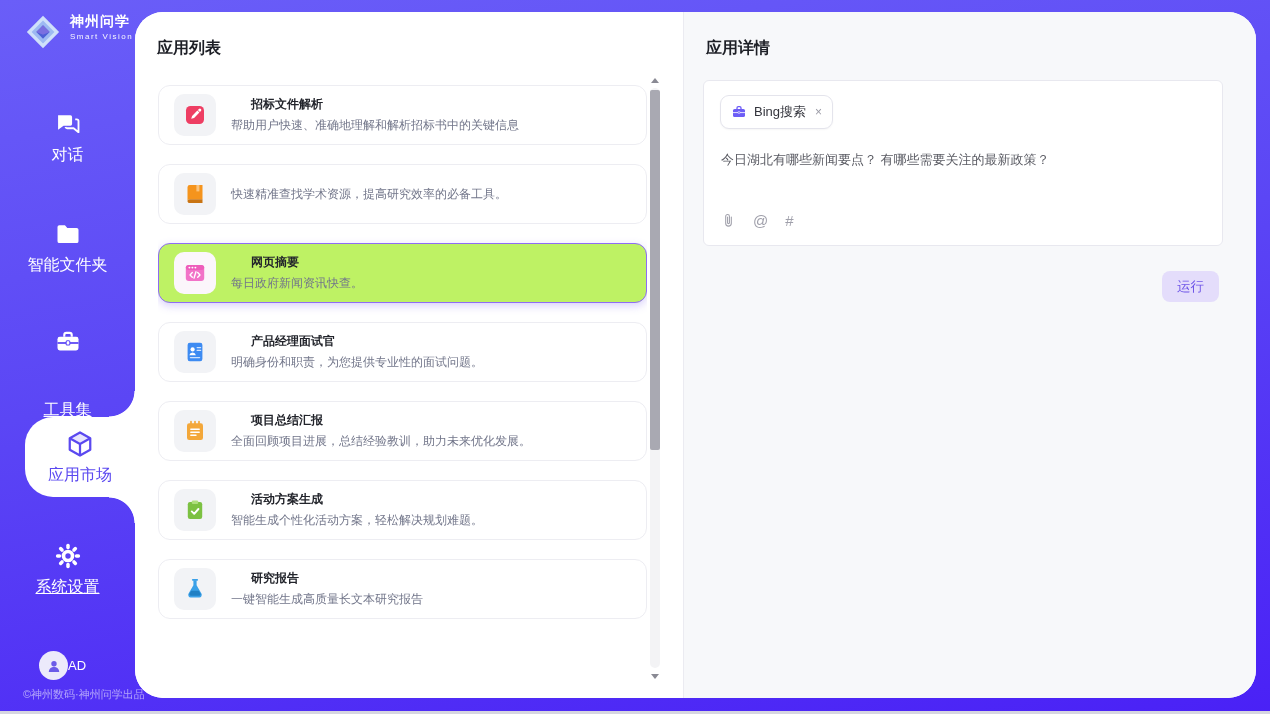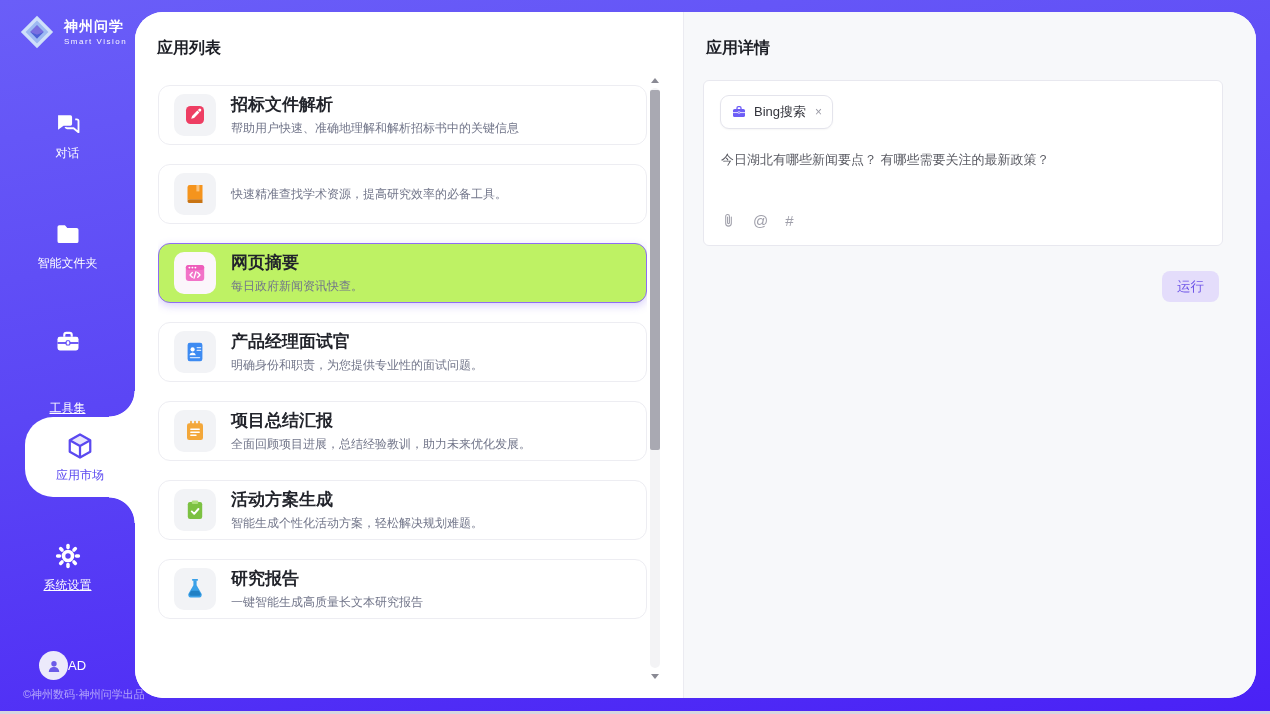--- a/index.html
+++ b/index.html
@@ -5,28 +5,28 @@
   html,body{margin:0;padding:0;}
   body{
     width:1270px;height:714px;position:relative;overflow:hidden;
     font-family:"Liberation Sans","DejaVu Sans",sans-serif;
     background:linear-gradient(170deg,#6a5ef8 0%,#5b46f5 45%,#4a21f6 100%);
   }
   .bottom-strip{position:absolute;left:0;bottom:0;width:100%;height:3px;background:#d6d6e0;}
 
   
   .sidebar{position:absolute;left:0;top:0;width:135px;height:714px;}
-  .logo{position:absolute;left:18px;top:13px;display:flex;align-items:center;gap:8px;}
+  .logo{position:absolute;left:24px;top:13px;display:flex;gap:8px;}
   .logo .brand{display:flex;flex-direction:column;color:#fff;}
   .logo .brand-name{font-size:14px;font-weight:bold;letter-spacing:1px;}
   .logo .brand-sub{font-size:8px;letter-spacing:1.5px;margin-top:1px;opacity:.95;}
 
   .nav{position:absolute;inset:0;}
   .nav-item{position:absolute;left:0;width:135px;display:flex;flex-direction:column;align-items:center;gap:7px;cursor:pointer;}
-  .nav-item .nav-label{font-size:12px;color:#fff;}
+  .nav-item .nav-label{font-size:16px;color:#fff;}
   .nav-item.underlined .nav-label{text-decoration:underline;}
   .nav-item:nth-child(1){top:110px;}
   .nav-item:nth-child(2){top:220px;}
   .nav-item:nth-child(3){top:328px;gap:44px;}
   .nav-item:nth-child(4){top:417px;height:80px;left:25px;width:110px;justify-content:center;gap:6px;
     background:#fff;border-radius:28px 0 0 28px;}
   .nav-item:nth-child(4)::before{content:"";position:absolute;right:0;top:-26px;width:26px;height:26px;
     background:radial-gradient(circle 26px at 0 0,transparent 25px,#fff 25.8px);}
   .nav-item:nth-child(4)::after{content:"";position:absolute;right:0;bottom:-26px;width:26px;height:26px;
     background:radial-gradient(circle 26px at 0 100%,transparent 25px,#fff 25.8px);}
@@ -45,21 +45,21 @@
   .panel-title{position:absolute;left:22px;top:26px;margin:0;font-size:16px;font-weight:bold;color:#1d1f26;}
 
   
   .cards{position:absolute;left:23px;top:73px;width:489px;bottom:0;overflow:hidden;}
   .card{box-sizing:border-box;height:60px;margin-bottom:19px;border:1px solid #ededf2;border-radius:12px;
     background:#fff;display:flex;align-items:center;gap:15px;padding-left:15px;cursor:pointer;}
   .card.selected{background:#bef264;border:1px solid #8f6cf5;box-shadow:0 3px 8px rgba(120,90,240,.28);}
   .tile{width:42px;height:42px;border-radius:10px;background:#f2f3f6;display:flex;align-items:center;justify-content:center;flex:none;}
   .card.selected .tile{background:#fbf6fb;}
   .card-text{display:flex;flex-direction:column;gap:4px;min-width:0;}
-  .card-title{font-size:17px;font-weight:bold;color:#22242b;}
+  .card-title{font-size:12px;font-weight:bold;color:#22242b;margin-left:20px;}
   .card-desc{font-size:12px;color:#72768a;white-space:nowrap;}
 
   
   .scrollbar{position:absolute;right:22px;top:62px;bottom:16px;width:12px;}
   .scroll-track{position:absolute;left:1px;top:14px;bottom:14px;width:10px;background:#f3f3f5;border-radius:5px;}
   .scroll-thumb{position:absolute;left:1px;top:16px;width:10px;height:360px;background:#a9a9b2;border-radius:2px;}
   .scroll-btn{position:absolute;left:0;width:12px;height:12px;display:flex;align-items:center;justify-content:center;cursor:pointer;}
   .scroll-btn.up{top:0;}
   .scroll-btn.down{bottom:0;}
   .tri-up{width:0;height:0;border-left:4px solid transparent;border-right:4px solid transparent;border-bottom:5px solid #8a8a94;}

